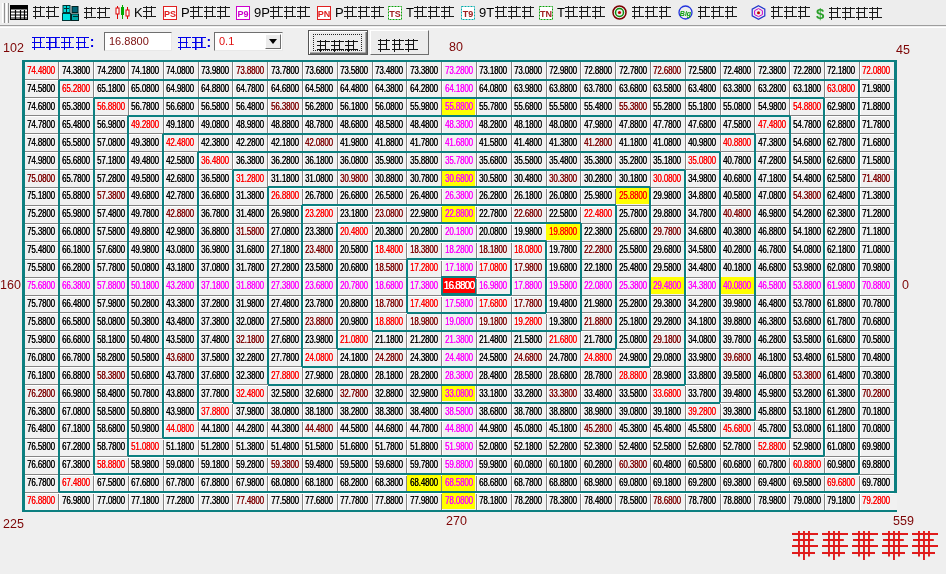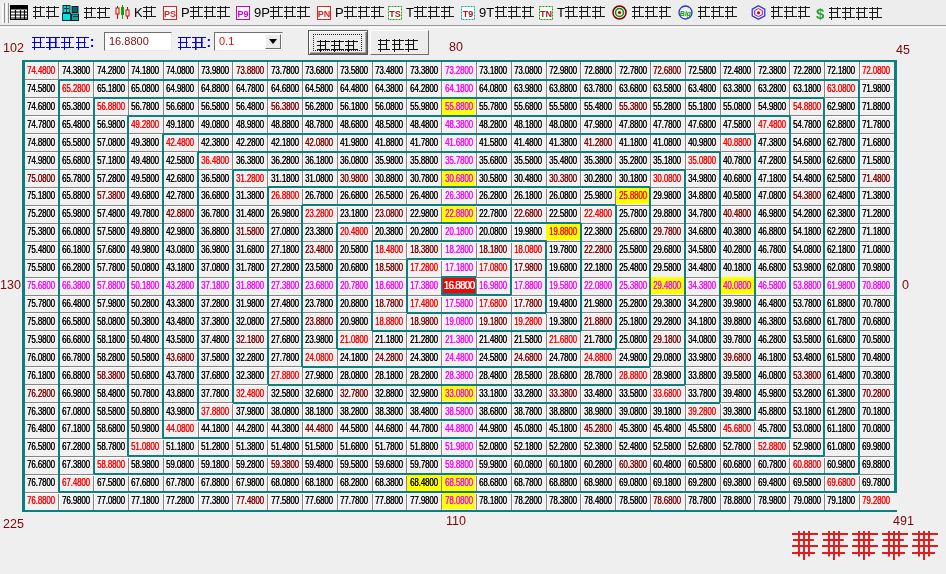--- a/index.html
+++ b/index.html
@@ -851,17 +851,17 @@
 <i class="k" style="left:549px;top:492.1px">78.3800</i>
 <i class="k" style="left:583.8px;top:492.1px">78.4800</i>
 <i class="k" style="left:618.6px;top:492.1px">78.5800</i>
 <i class="d" style="left:653.4px;top:492.1px">78.6800</i>
 <i class="k" style="left:688.2px;top:492.1px">78.7800</i>
 <i class="k" style="left:723px;top:492.1px">78.8800</i>
 <i class="k" style="left:757.8px;top:492.1px">78.9800</i>
 <i class="k" style="left:792.6px;top:492.1px">79.0800</i>
 <i class="k" style="left:827.4px;top:492.1px">79.1800</i>
 <i class="r" style="left:862.2px;top:492.1px">79.2800</i>
-<div class="lab" style="left:0;top:278px">130</div>
+<div class="lab" style="left:0;top:278px">160</div>
 <div class="lab" style="left:902px;top:278px">0</div>
 <div class="lab" style="left:3px;top:516.5px">225</div>
-<div class="lab" style="left:446px;top:514px">110</div>
-<div class="lab" style="left:893px;top:514px">491</div>
+<div class="lab" style="left:446px;top:514px">270</div>
+<div class="lab" style="left:893px;top:514px">559</div>
 <div class="ab" style="left:790px;top:531px"><s class="cr"></s><s class="cr"></s><s class="cr"></s><s class="cr"></s><s class="cr"></s></div>
 </body></html>

